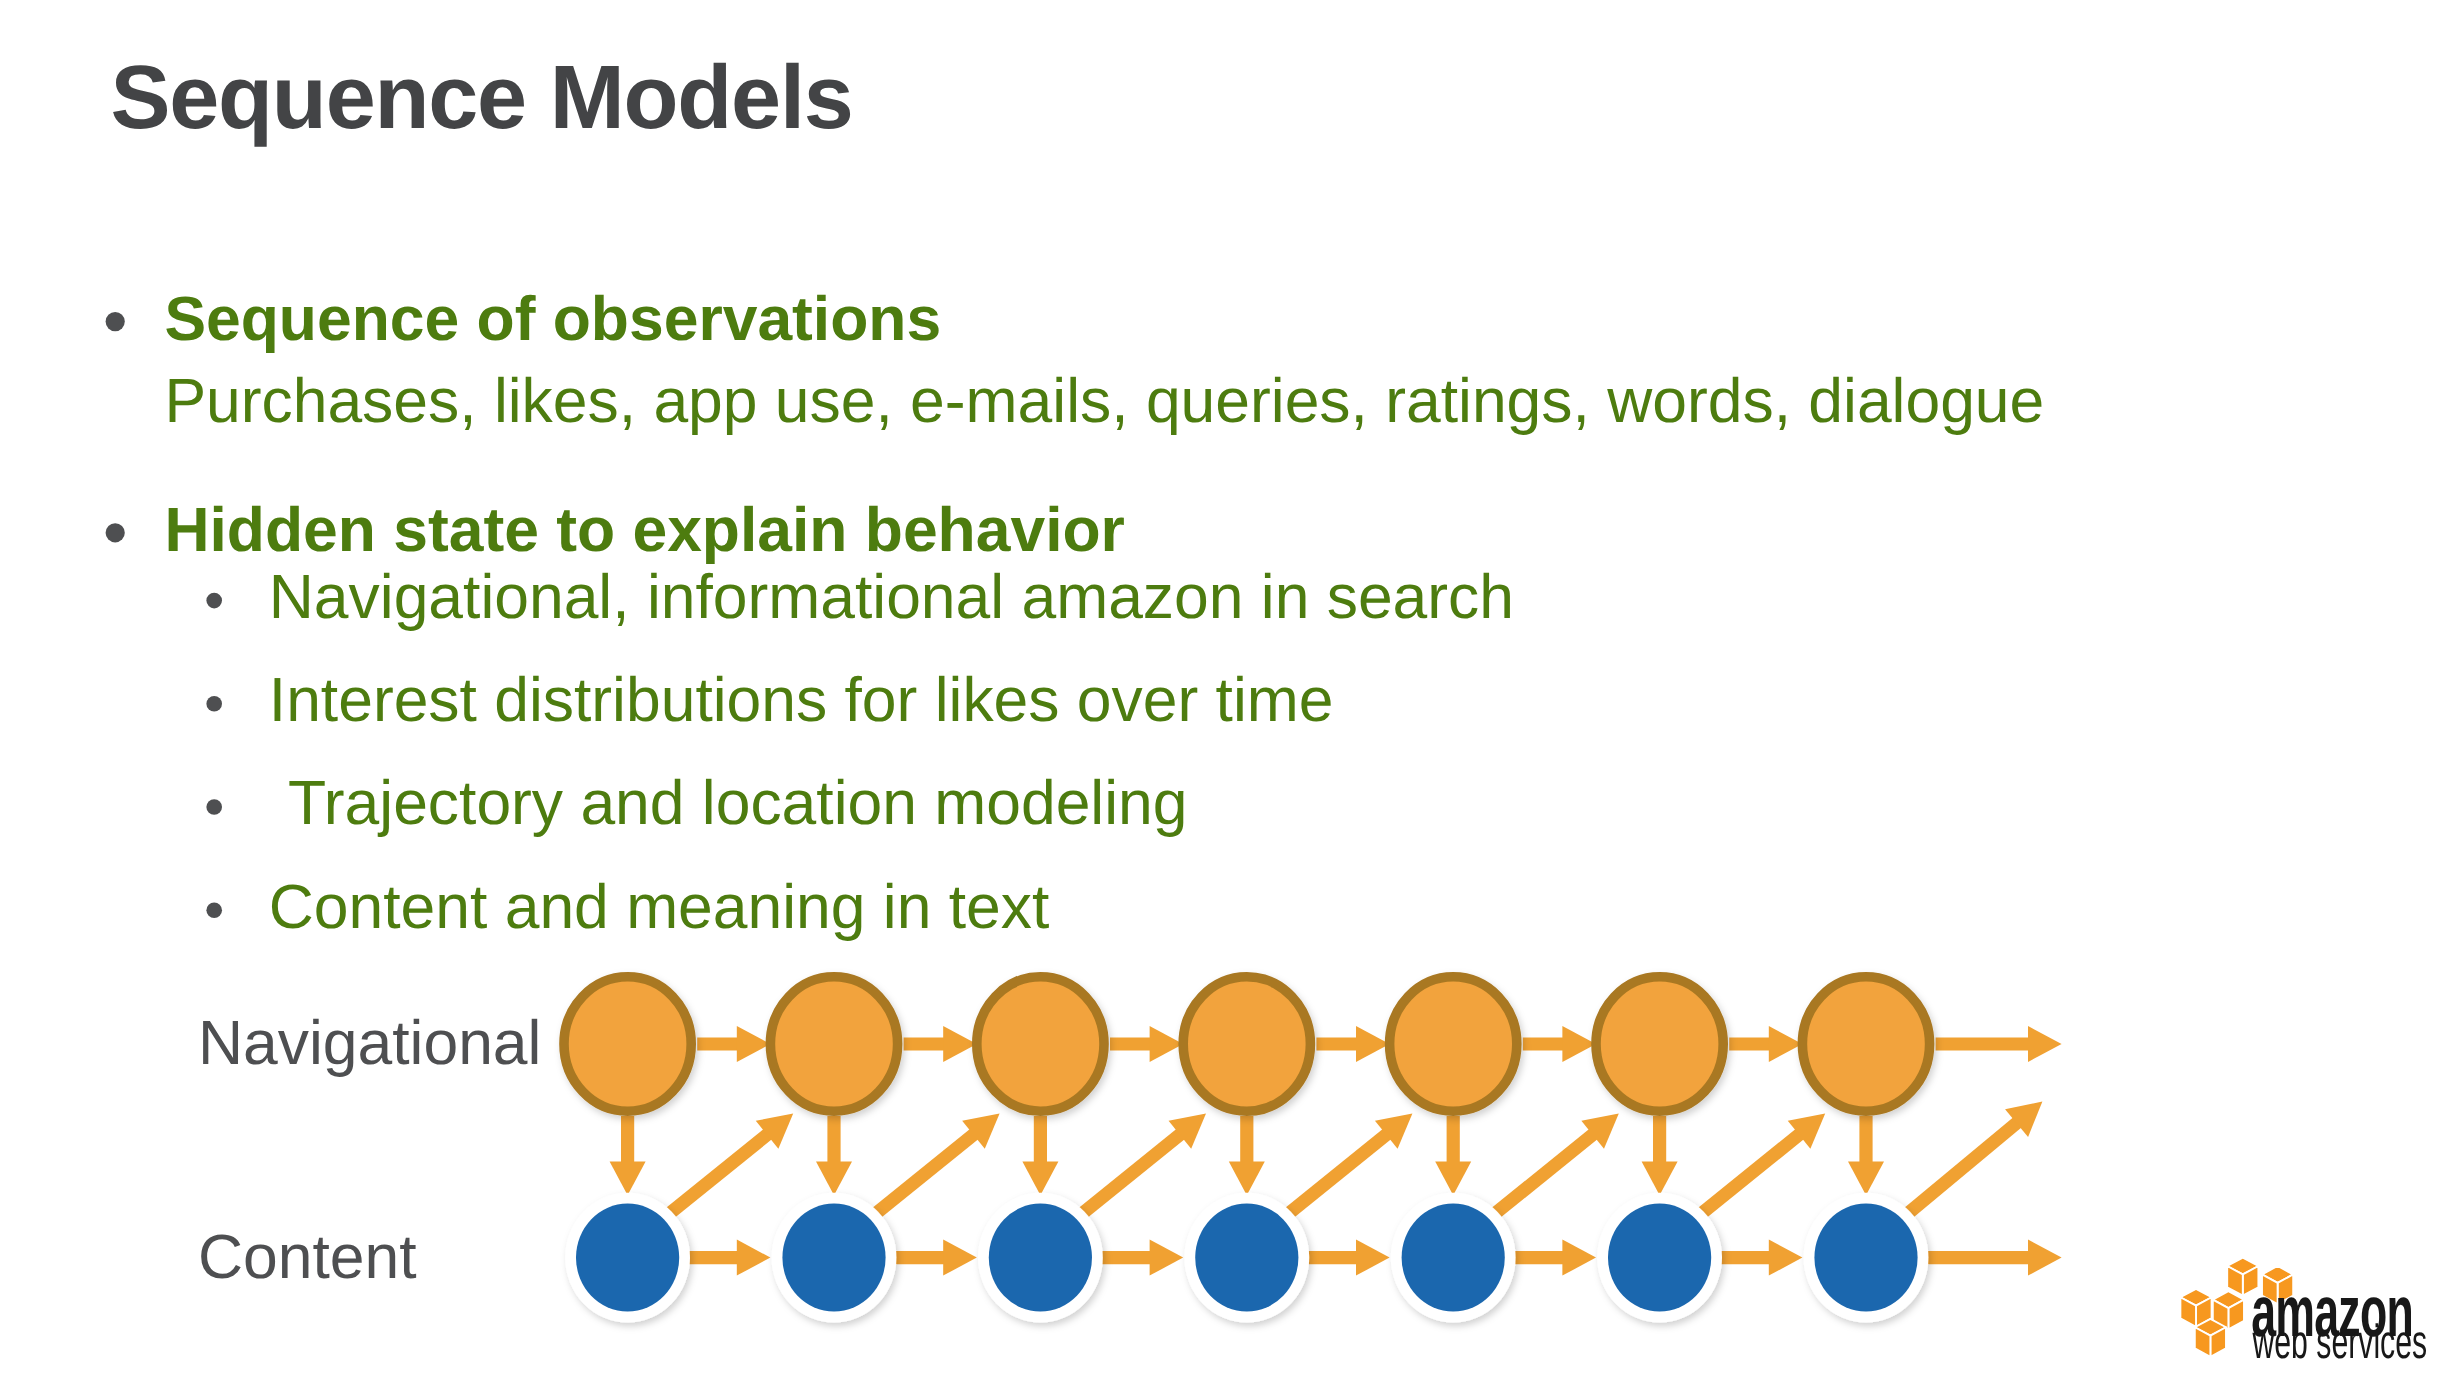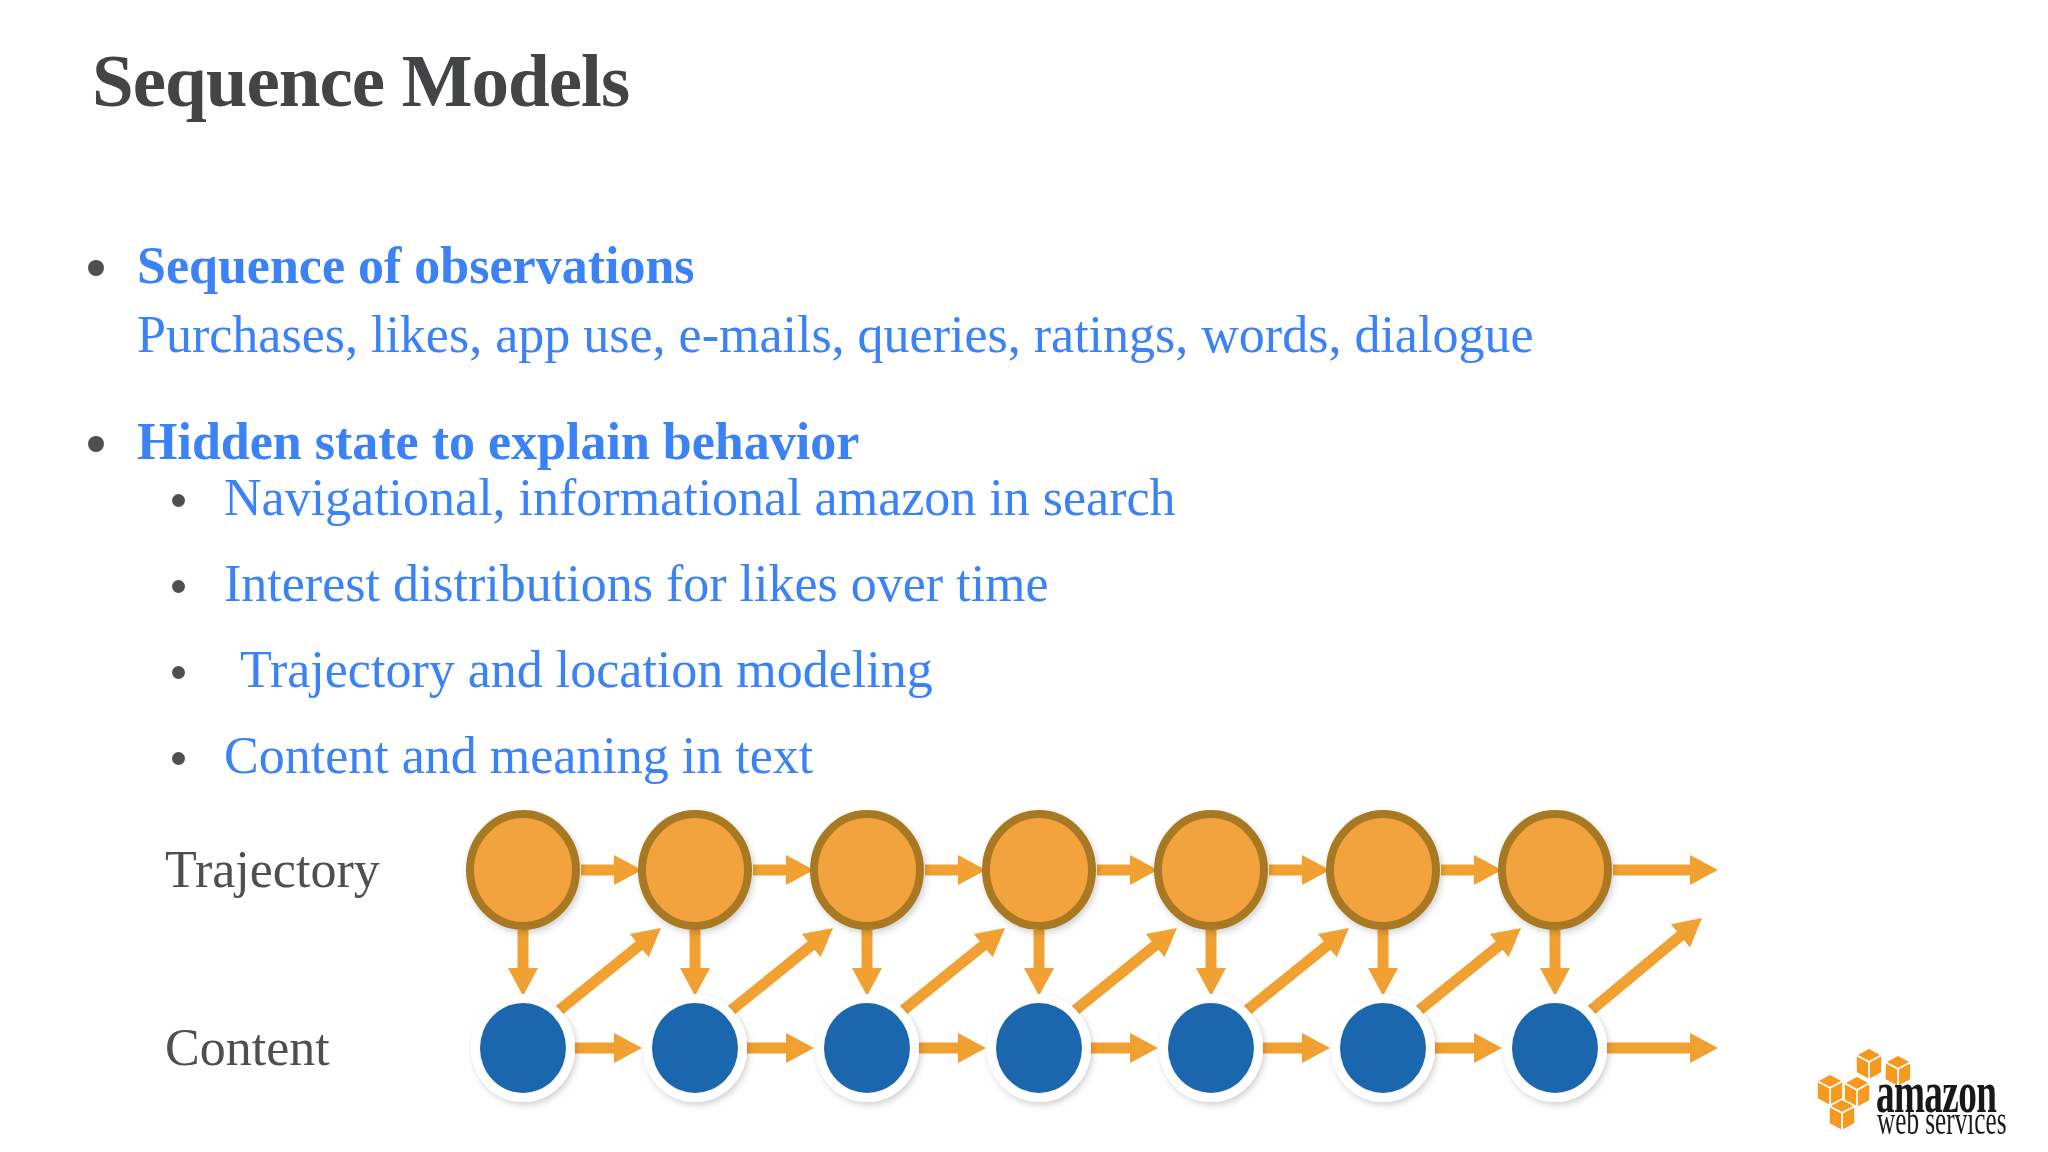--- a/index.html
+++ b/index.html
@@ -1,21 +1,21 @@
 <!DOCTYPE html>
 <html><head>
 <meta charset="utf-8">
 <style>
   html,body{margin:0;padding:0;background:#ffffff;}
   .stage{position:relative;width:2048px;height:1152px;background:#ffffff;overflow:hidden;
-         font-family:Liberation Serif, serif;}
+         font-family:Liberation Sans, sans-serif;}
   .title{position:absolute;left:92px;top:38px;font-size:75px;font-weight:700;color:#434446;
          letter-spacing:-1px;white-space:nowrap;}
   .bline{position:absolute;left:0;width:2048px;height:64px;}
-  .btxt{position:absolute;top:0;font-size:52px;font-weight:400;color:#3b82f6;white-space:nowrap;}
+  .btxt{position:absolute;top:0;font-size:52px;font-weight:400;color:#4d7c0f;white-space:nowrap;}
   .btxt.b{font-weight:700;}
   .dot{position:absolute;border-radius:50%;background:#4e4f51;}
   .d1{width:16px;height:16px;top:24px;}
   .d2{width:13px;height:13px;top:26px;}
   .rowlabel{position:absolute;font-size:52px;color:#4e4f51;white-space:nowrap;}
   #diagram-svg{position:absolute;left:0;top:0;}
   .logo-text{position:absolute;color:#181818;white-space:nowrap;transform-origin:left top;}
   #logo-brand{left:1876px;top:1058px;font-size:60px;font-weight:700;letter-spacing:-1px;
               transform:scaleX(0.62);}
   #logo-sub{left:1877px;top:1097px;font-size:40px;font-weight:400;letter-spacing:0px;
@@ -50,21 +50,21 @@
       <div class="bline" style="top: 640px;">
         <span class="dot d2" style="left: 172px;"></span>
         <span class="btxt" style="left: 240px;">Trajectory and location modeling</span>
       </div>
       <div class="bline" style="top: 726px;">
         <span class="dot d2" style="left: 172px;"></span>
         <span class="btxt" style="left: 224px;">Content and meaning in text</span>
       </div>
     </div>
 
-  <div class="rowlabel" style="left:165px;top:840px;">Trajectory</div>
+  <div class="rowlabel" style="left:165px;top:840px;">Navigational</div>
   <div class="rowlabel" style="left:165px;top:1018px;">Content</div>
 
   <svg id="diagram-svg" width="2048" height="1152" viewBox="0 0 2048 1152">
     <defs>
       <filter id="sh" x="-60%" y="-60%" width="220%" height="220%">
         <feDropShadow dx="2" dy="3" stdDeviation="3" flood-color="#000000" flood-opacity="0.18"></feDropShadow>
       </filter>
     </defs>
     <g id="diagram-arrows">
         <g>

